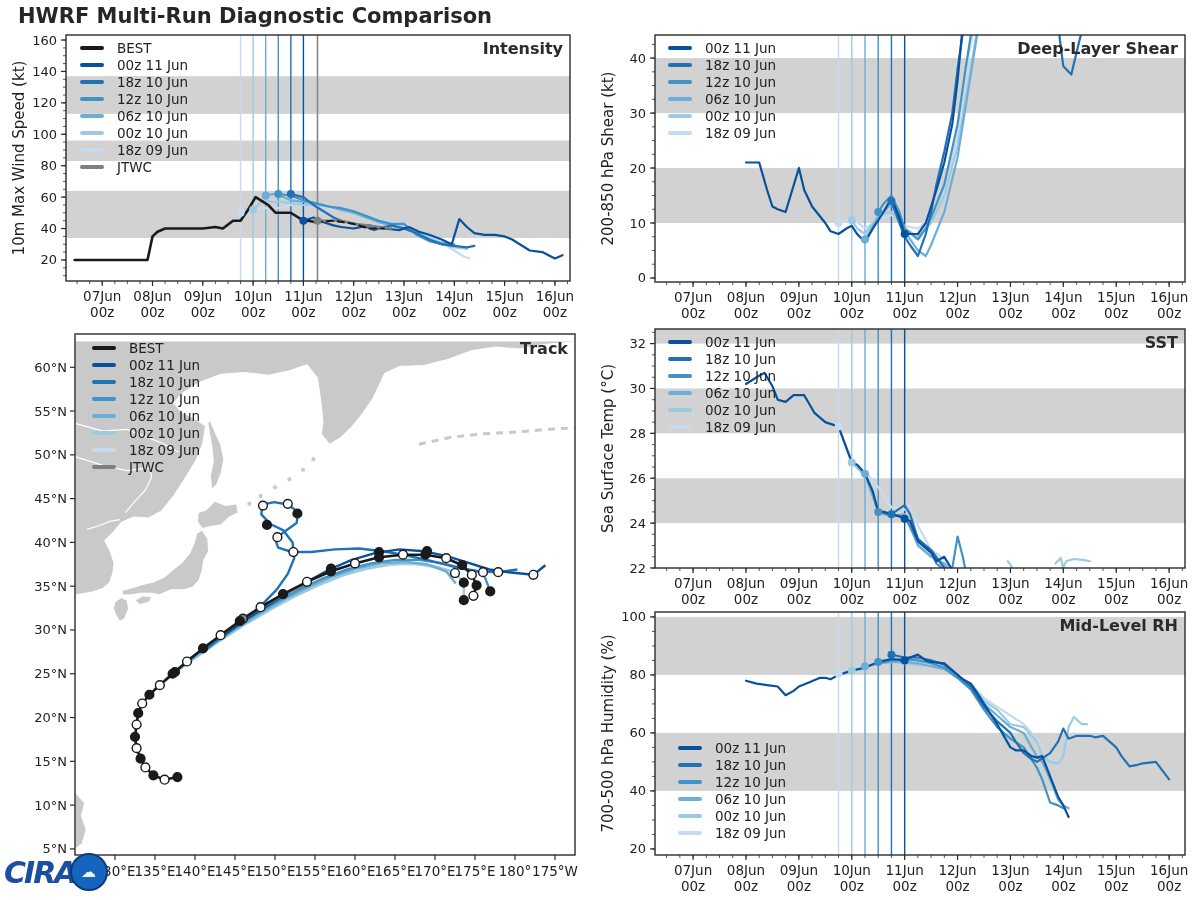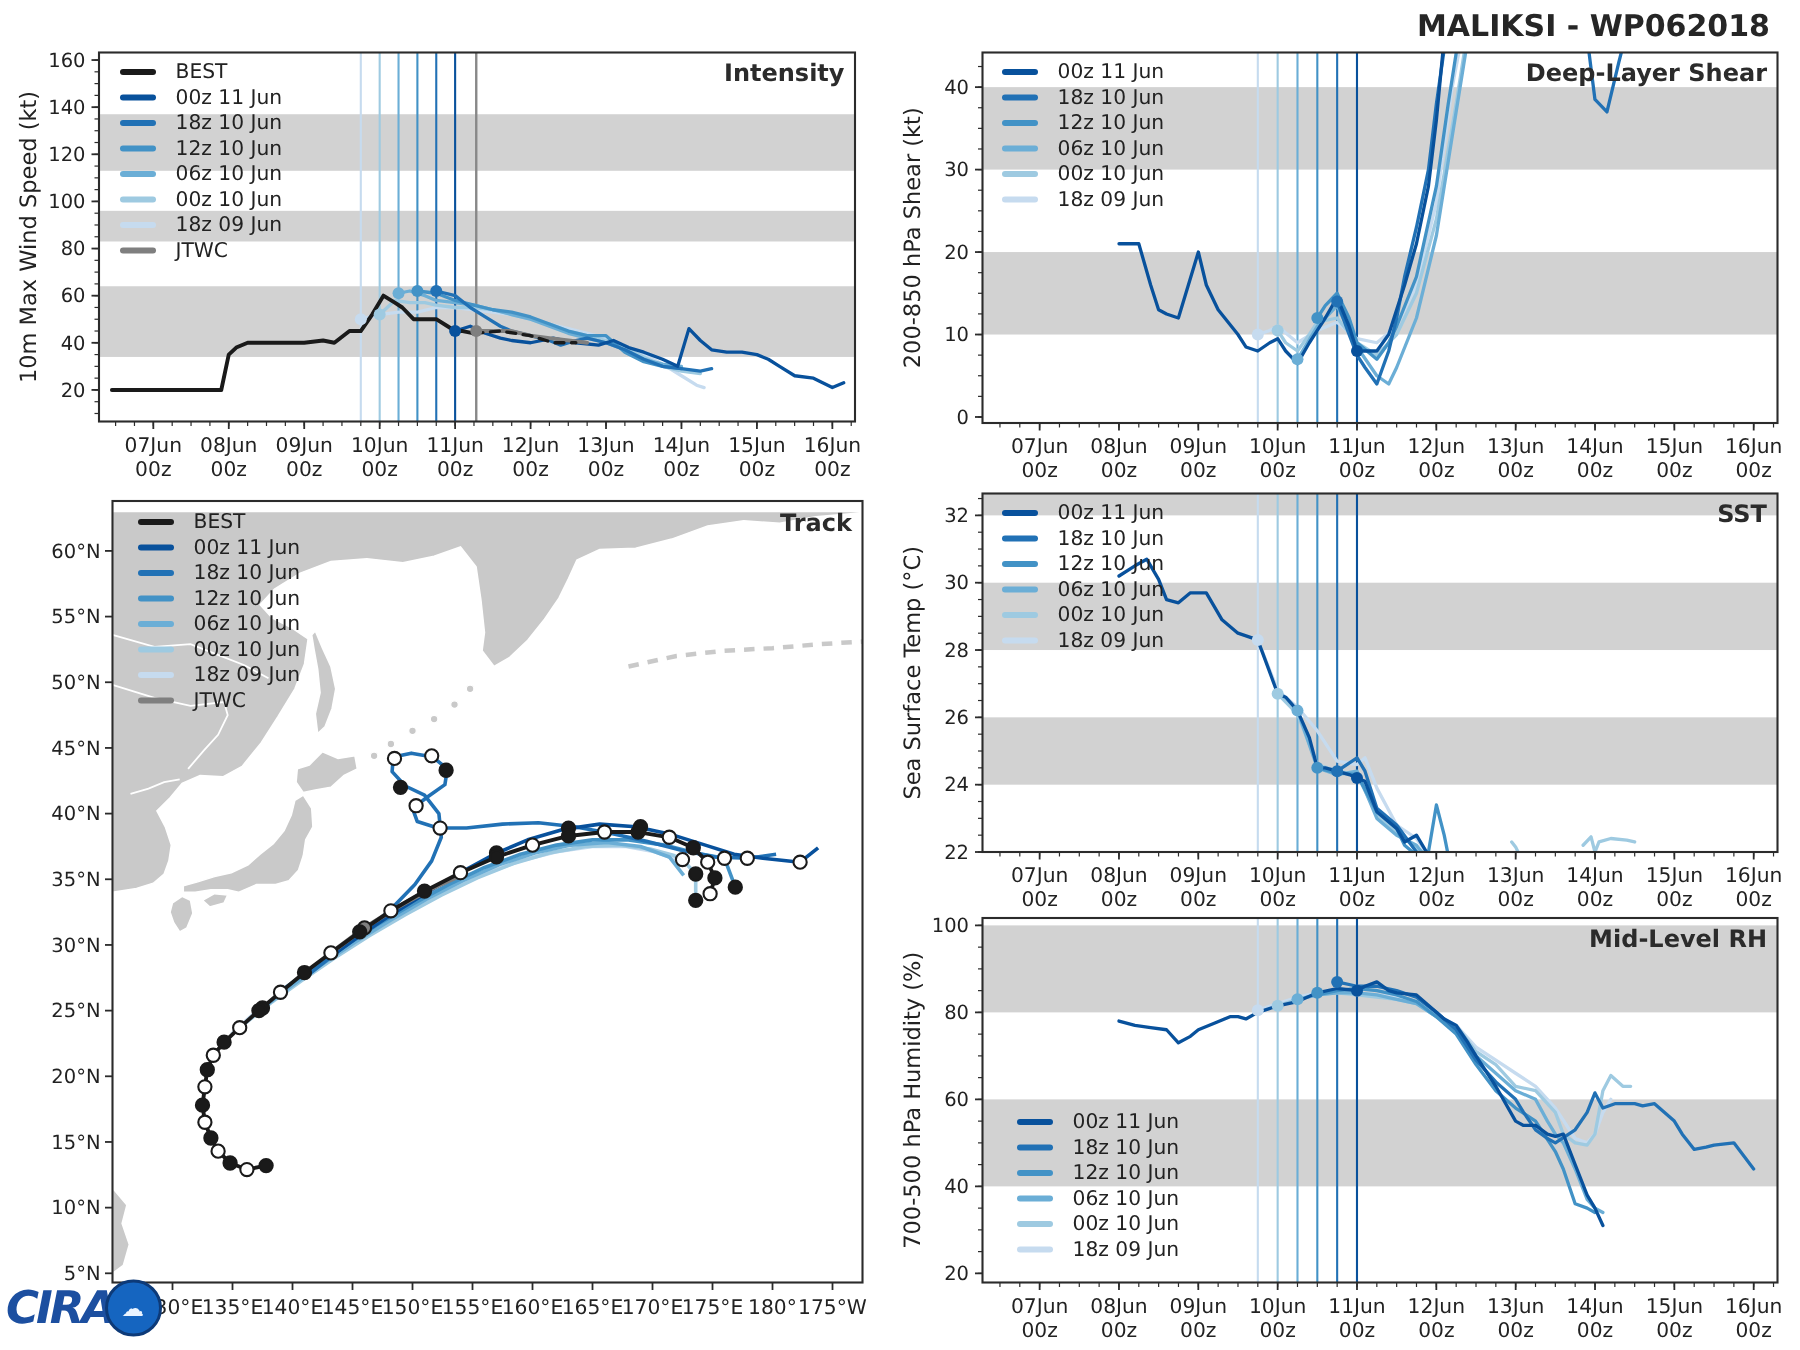--- a/index.html
+++ b/index.html
@@ -14,21 +14,21 @@
   .legend-label{font-size:13.5px;color:#222;line-height:14px;white-space:nowrap;}
   #logo{position:absolute;left:4px;top:853px;display:flex;align-items:center;justify-content:space-between;}
   #logo .cira-text{font-size:30px;font-weight:bold;font-style:italic;color:#1c4fa0;letter-spacing:-2px;}
   #logo .cira-badge{width:34px;height:34px;border-radius:50%;background:#1565c0;border:2px solid #0d3a78;
         color:#eaf4ff;font-size:15px;display:flex;align-items:center;justify-content:center;margin-left:-6px;}
 </style>
 </head>
 <body>
 
 <div id="page">
-  <div class="storm-title">MALIKSI - WP062018</div>
+  <div class="main-title">HWRF Multi-Run Diagnostic Comparison</div>
   <svg id="chart-svg" width="1200" height="900">
       <g>
         <clipPath id="clip-intensity">
           <rect x="66" y="35" width="504" height="246"></rect>
         </clipPath>
         <rect x="66" y="190.83141762452107" width="504" height="47.126436781609215" fill="#d2d2d2"></rect>
         <rect x="66" y="140.5632183908046" width="504" height="20.421455938697306" fill="#d2d2d2"></rect>
         <rect x="66" y="76.15708812260534" width="504" height="37.70114942528737" fill="#d2d2d2"></rect>
         <line x1="240.53892215568862" x2="240.53892215568862" y1="35" y2="281" stroke="#c6dbef" stroke-width="1.4"></line>
         <line x1="253.11377245508982" x2="253.11377245508982" y1="35" y2="281" stroke="#9ecae1" stroke-width="1.4"></line>

